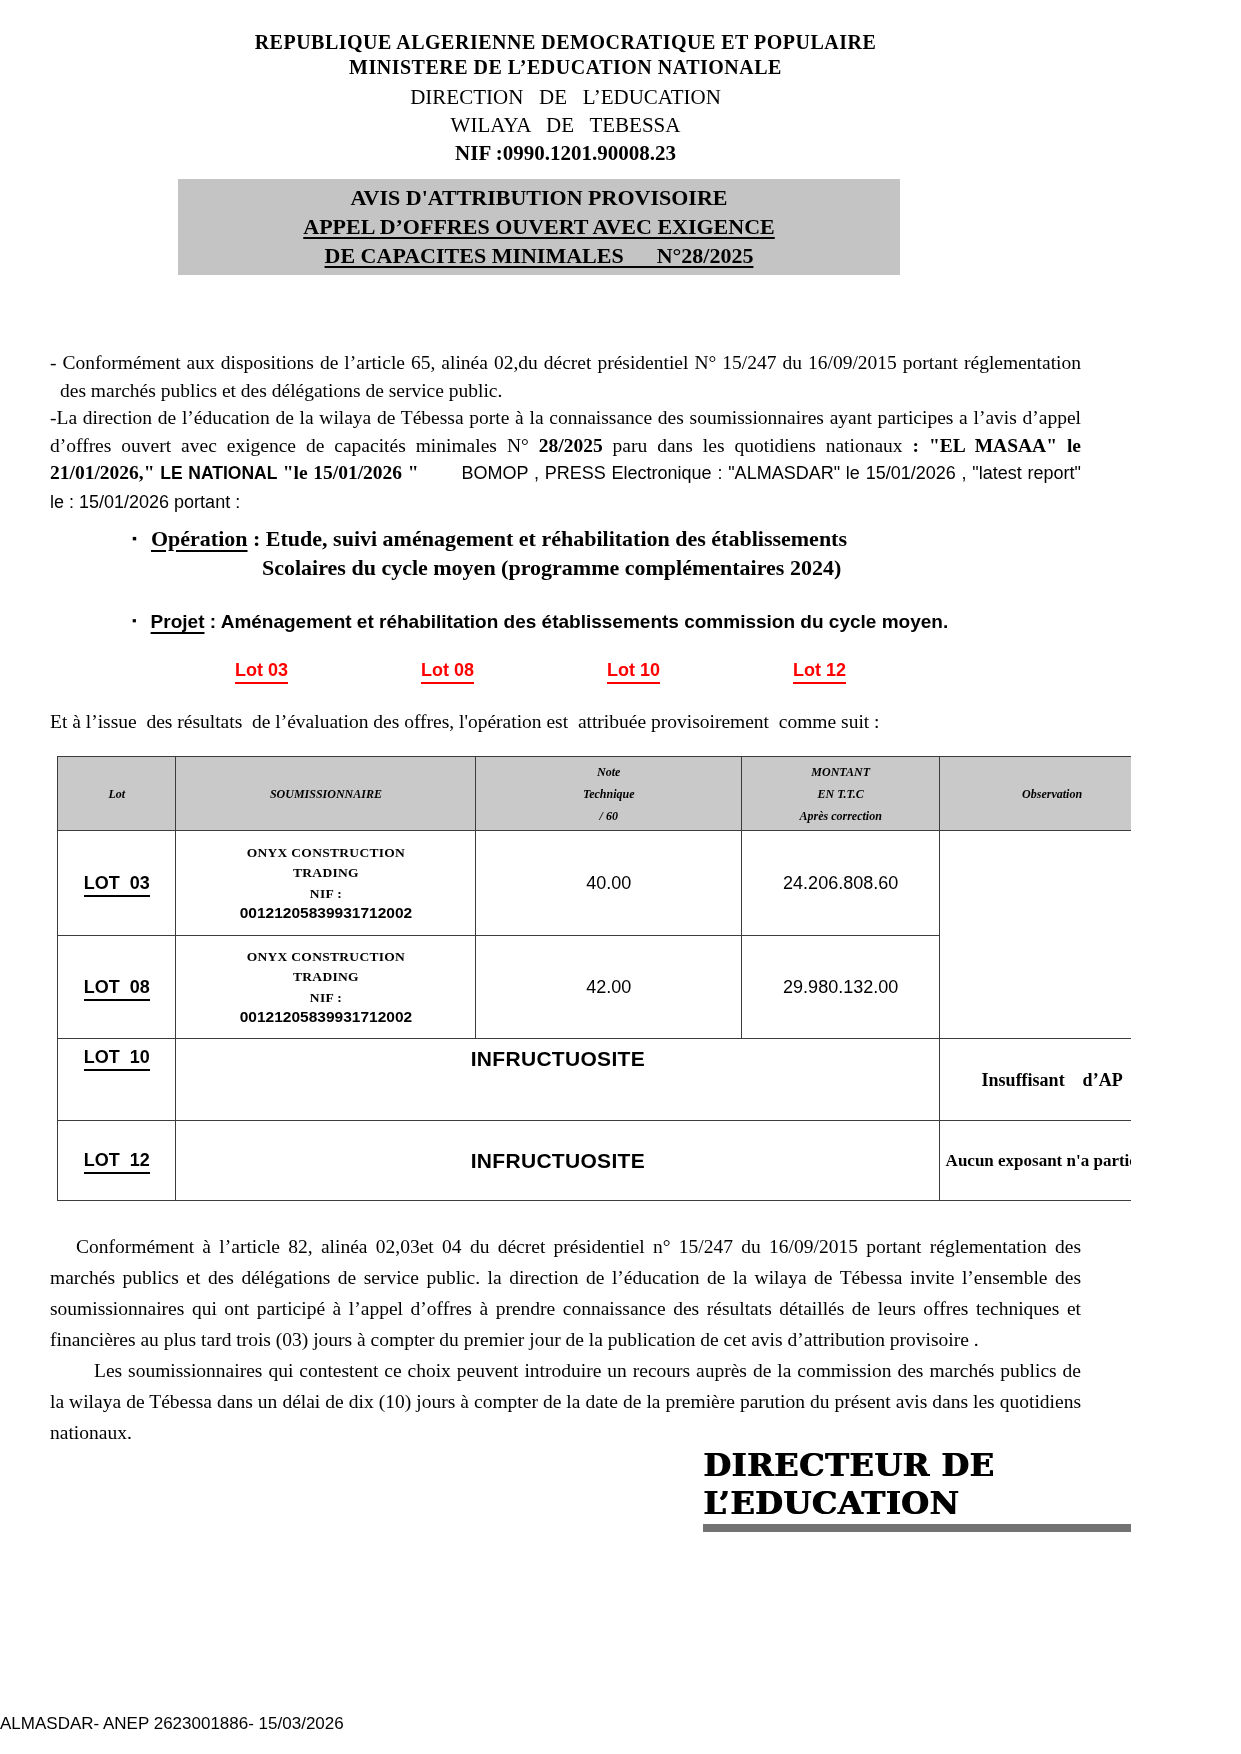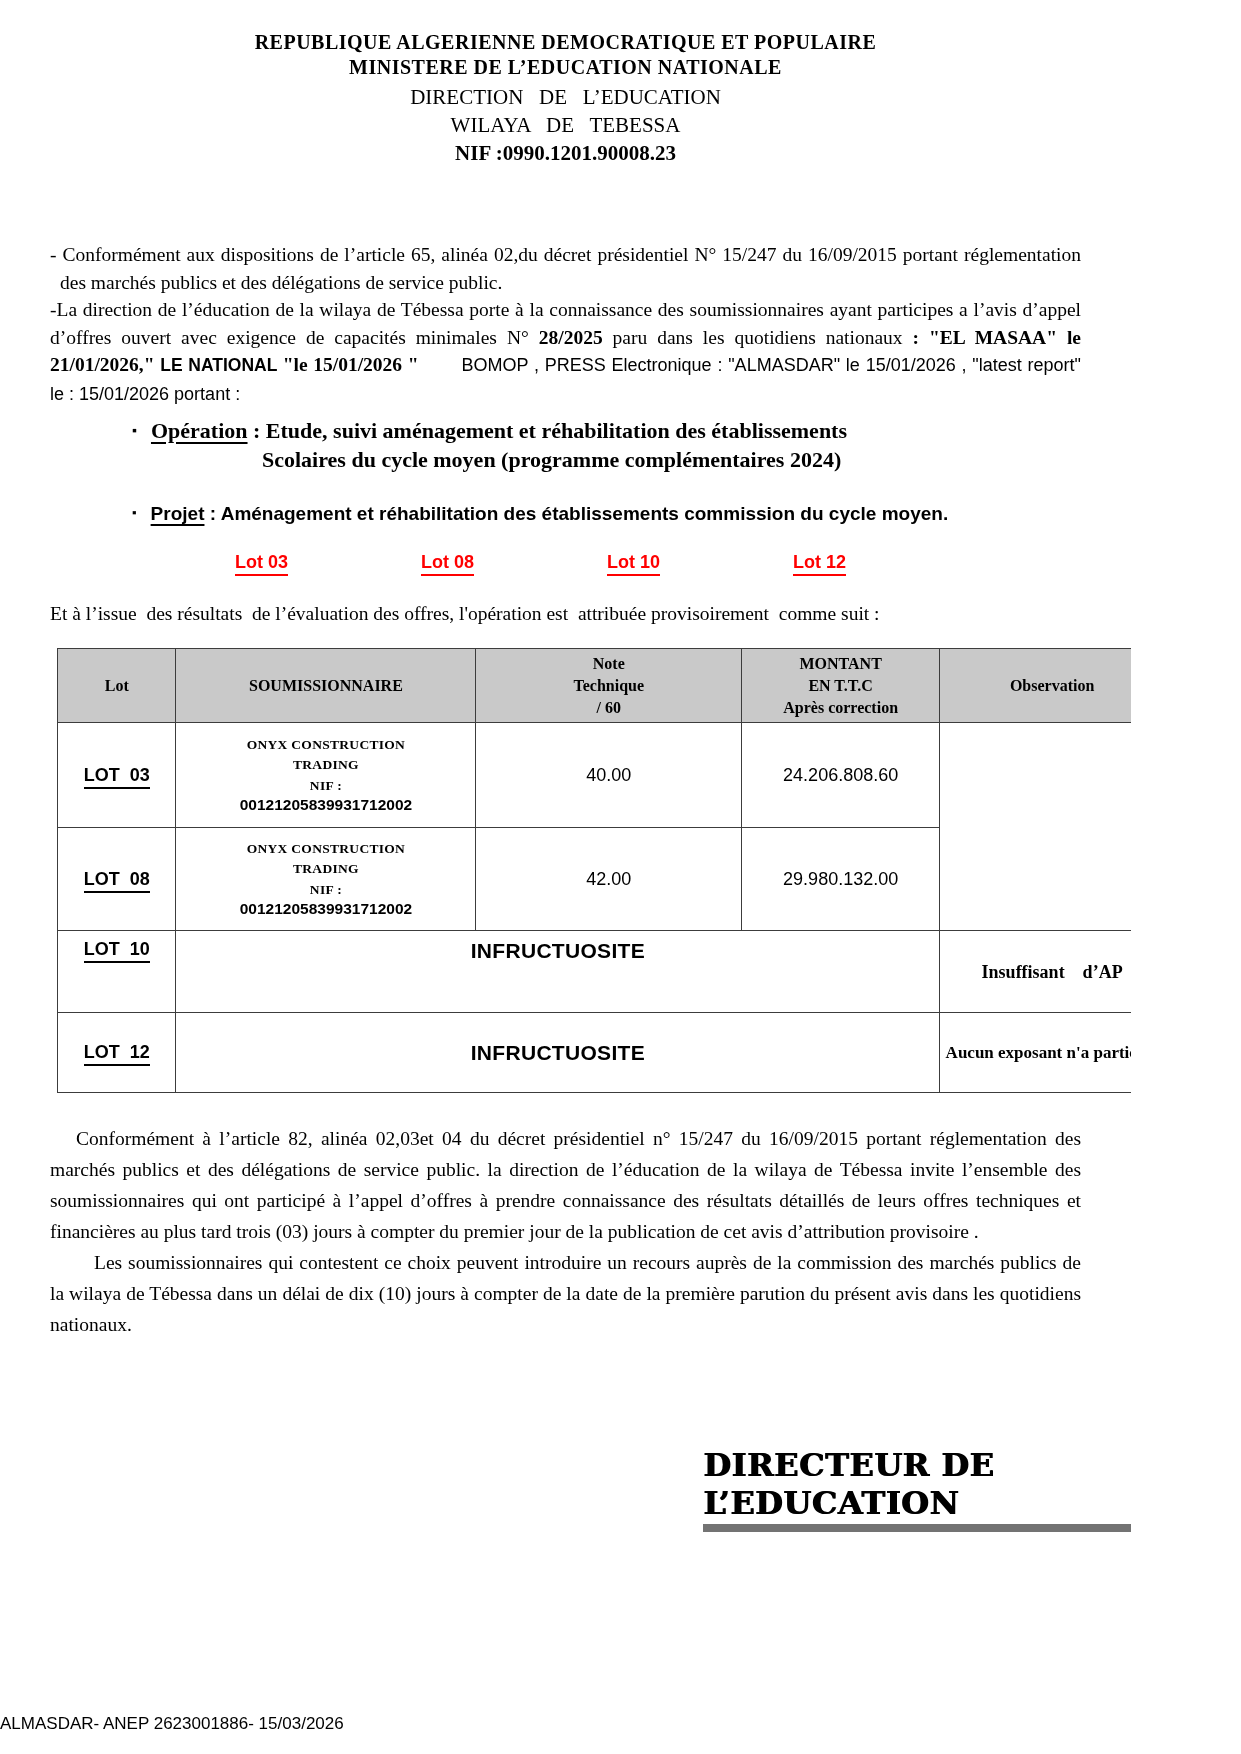--- a/index.html
+++ b/index.html
@@ -55,21 +55,21 @@
   .result{margin-top:24px;font-size:19.5px;line-height:27px;}
   
   table.res{
     margin:21px 0 0 7px;
     width:1108px;
     border-collapse:collapse;
     table-layout:fixed;
   }
   table.res td,table.res th{border:1px solid #3c3c3c;padding:2px 4px;overflow:hidden;}
   tr.thr{height:74px;background:#c9c9c9;}
-  tr.thr th{font-size:16px;font-weight:bold;line-height:22px;vertical-align:middle;}
+  tr.thr th{font-size:12px;font-weight:bold;line-height:22px;vertical-align:middle;font-style:italic;}
   tr.r1{height:105px;} tr.r2{height:103px;} tr.r3{height:82px;} tr.r4{height:80px;}
   td.lot{text-align:center;vertical-align:middle;}
   .lot-label{
     font-family:"Liberation Sans",sans-serif;font-weight:bold;font-size:18px;
     border-bottom:2px solid #000;padding-bottom:2px;white-space:pre;
   }
   td.company{text-align:center;vertical-align:middle;}
   .co-line{font-size:13.5px;font-weight:bold;line-height:19px;letter-spacing:.3px;}
   .co-line.sp{line-height:22px;}
   .co-num{font-family:"Liberation Sans",sans-serif;font-size:15.5px;font-weight:bold;line-height:20px;}
@@ -108,20 +108,25 @@
 <div class="page">
 
   <div class="hdr">
     <div class="hdr-l1">REPUBLIQUE  ALGERIENNE DEMOCRATIQUE ET POPULAIRE</div>
     <div class="hdr-l2">MINISTERE DE L’EDUCATION NATIONALE</div>
     <div class="hdr-l3 pre">DIRECTION   DE   L’EDUCATION</div>
     <div class="hdr-l4 pre">WILAYA   DE   TEBESSA</div>
     <div class="hdr-nif">NIF :0990.1201.90008.23</div>
   </div>
 
+  <div class="titlebox">
+    <div>AVIS D'ATTRIBUTION PROVISOIRE</div>
+    <div class="u">APPEL D’OFFRES OUVERT AVEC EXIGENCE</div>
+    <div class="u pre">DE CAPACITES MINIMALES      N°28/2025</div>
+  </div>
 
   <div class="intro">
     <div class="hang">- Conformément aux dispositions de l’article 65, alinéa 02,du décret présidentiel N° 15/247 du 16/09/2015 portant réglementation des marchés publics et des délégations de service public.</div>
     <div><span>-La direction de l’éducation de la wilaya de Tébessa porte à la connaissance des soumissionnaires ayant participes a l’avis d’appel d’offres ouvert avec exigence de capacités minimales  N° </span><span class="b">28/2025</span><span> paru dans  les quotidiens nationaux </span><span class="b">: "EL MASAA"  le 21/01/2026,"</span><span class="sansb"> LE NATIONAL </span><span class="b">"le 15/01/2026 "</span><span class="sans"> BOMOP , PRESS Electronique : "ALMASDAR" le  15/01/2026  , "latest report"  le : 15/01/2026 portant :</span></div>
   </div>
 
   <div class="op">
     <span class="bullet">▪</span><span class="ul">Opération</span><span> : </span><span>Etude, suivi aménagement et réhabilitation des établissements</span>
     <div class="l2">Scolaires du cycle moyen (programme complémentaires 2024)</div>
   </div>

